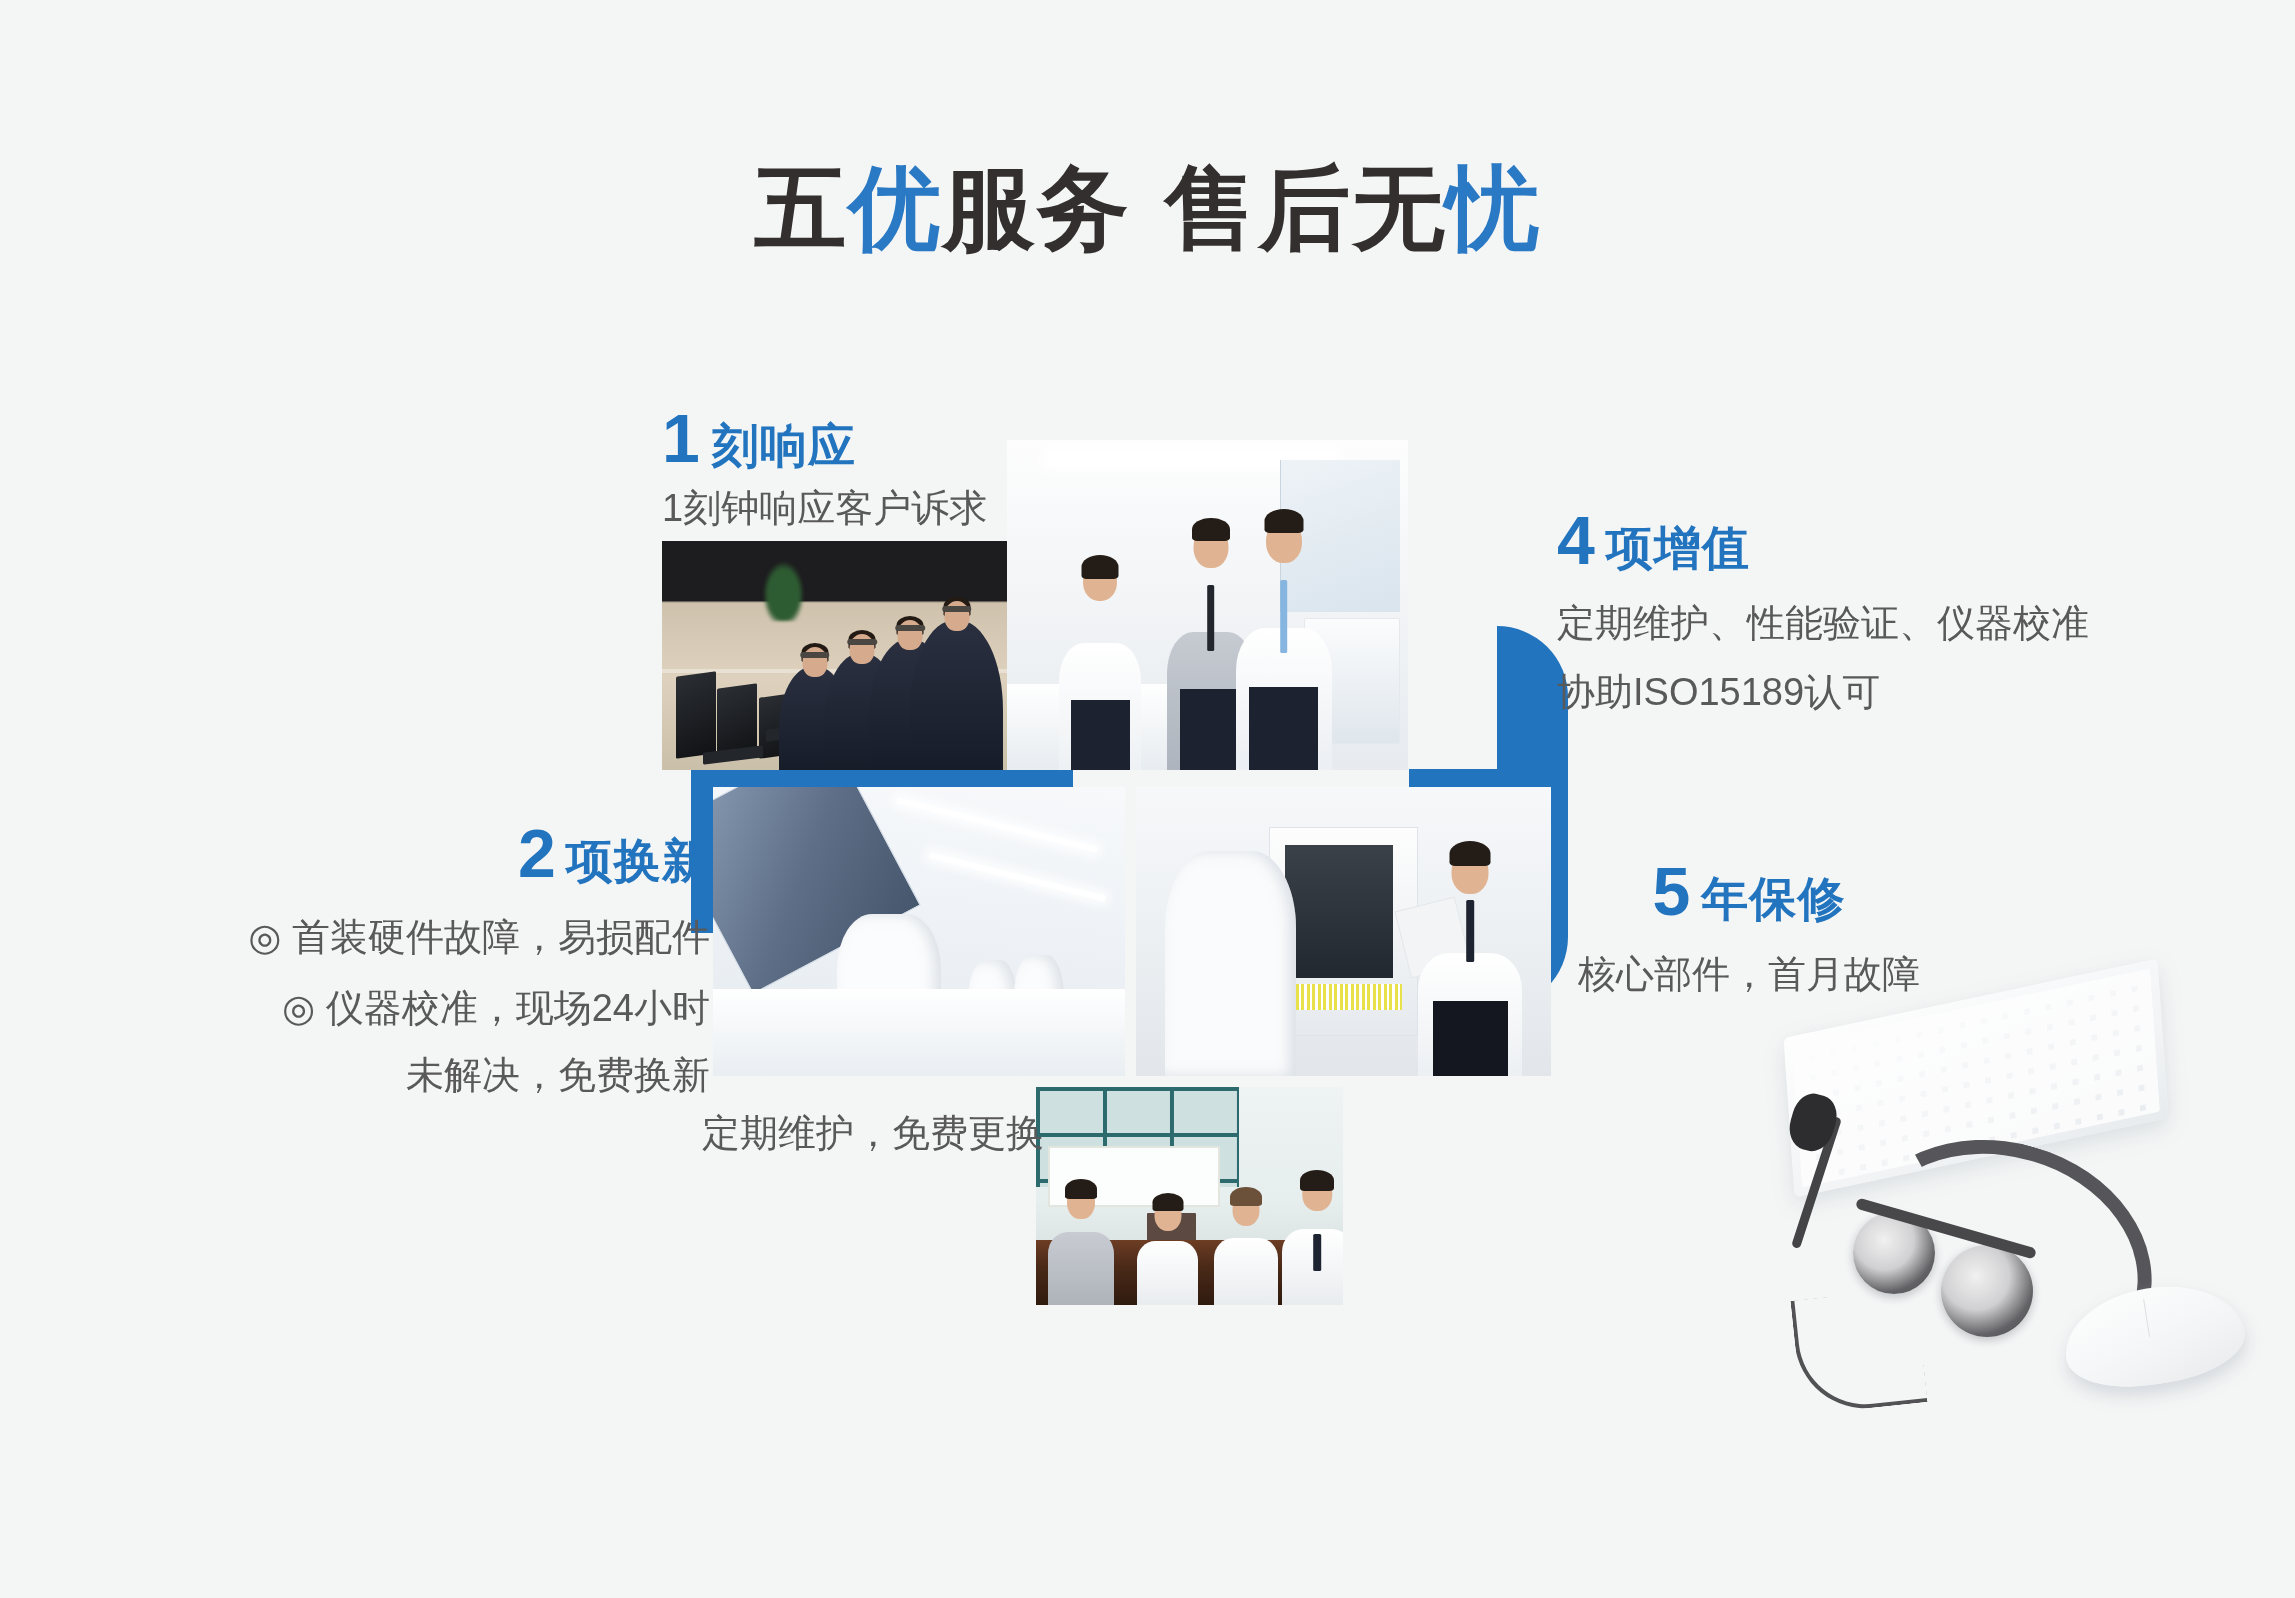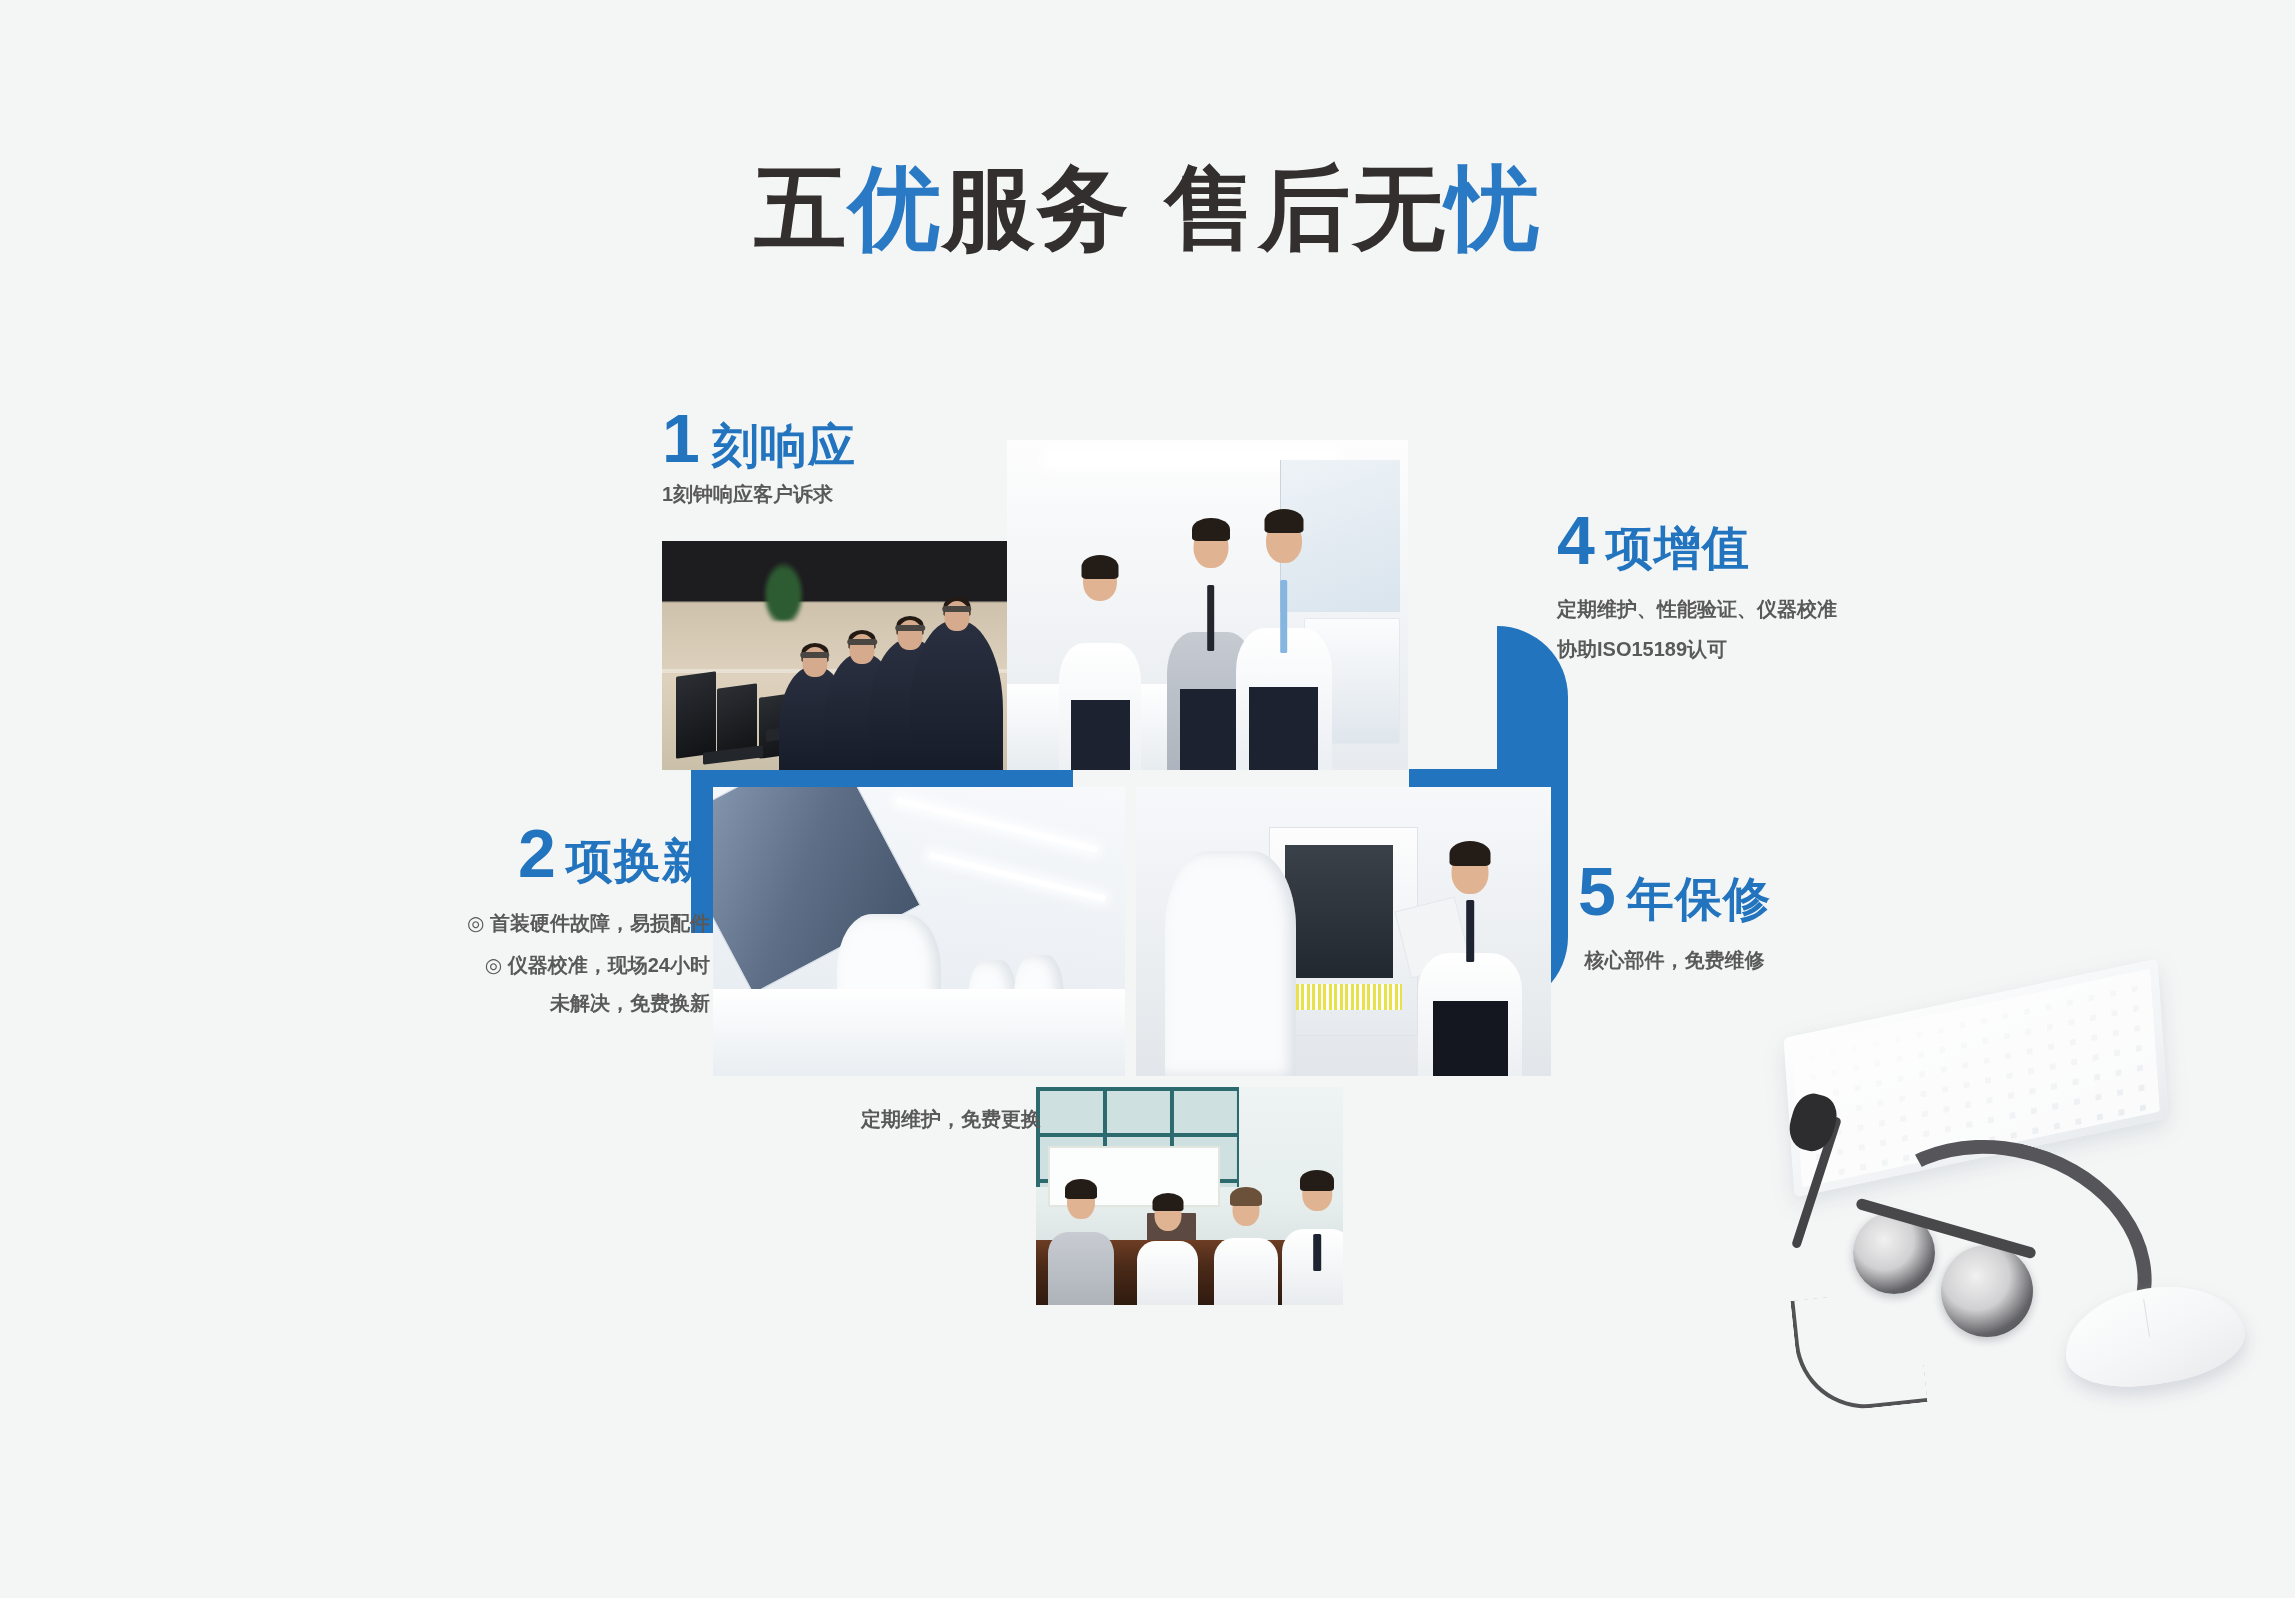--- a/index.html
+++ b/index.html
@@ -188,21 +188,21 @@
     position:absolute; left:36%; bottom:29%; width:16%; height:13%;
     background:#5c4a42; border-radius:1.1px;
   }
 
   
   .block { position:absolute; }
   .headline { white-space: nowrap; color:#2274bf; font-weight:700; }
   .headline .num { font-size: 68px; line-height:1; letter-spacing:0; }
   .headline .word { font-size: 47px; letter-spacing: 1.1px; }
   .sub {
-    color:#595959; font-size:20px; line-height:1.62; font-weight:700;
+    color:#595959; font-size:38px; line-height:1.62; font-weight:400;
     white-space: nowrap;
   }
 
   #blk1 { left: 662px; top: 404px; text-align:left; }
   #blk1 .headline .num { margin-right: 12px; }
 
   #blk2 { left: 235px; top: 819px; width: 475px; text-align:right; }
   #blk2 .headline { display:block; }
   #blk2 .headline .num { margin-right: 9.8px; }
   #blk2 .sub { display:block; }
@@ -449,21 +449,21 @@
       <span class="num">4</span><span class="word">项增值</span>
     </div>
     <div class="sub" style="margin-top:13px;">定期维护、性能验证、仪器校准</div>
     <div class="sub" style="margin-top:7.6px;">协助ISO15189认可</div>
   </div>
 
   <div class="block" id="blk5">
     <div class="headline">
       <span class="num">5</span><span class="word">年保修</span>
     </div>
-    <div class="sub" style="margin-top:13px;">核心部件，免费维修</div>
+    <div class="sub" style="margin-top:13px;">核心部件，首月故障</div>
   </div>
 
   <div id="decor">
     <div class="kb"></div>
     <div class="band"></div>
     <div class="cupL"></div>
     <div class="cupR"></div>
     <div class="boom"></div>
     <div class="mic"></div>
     <div class="micball"></div>

